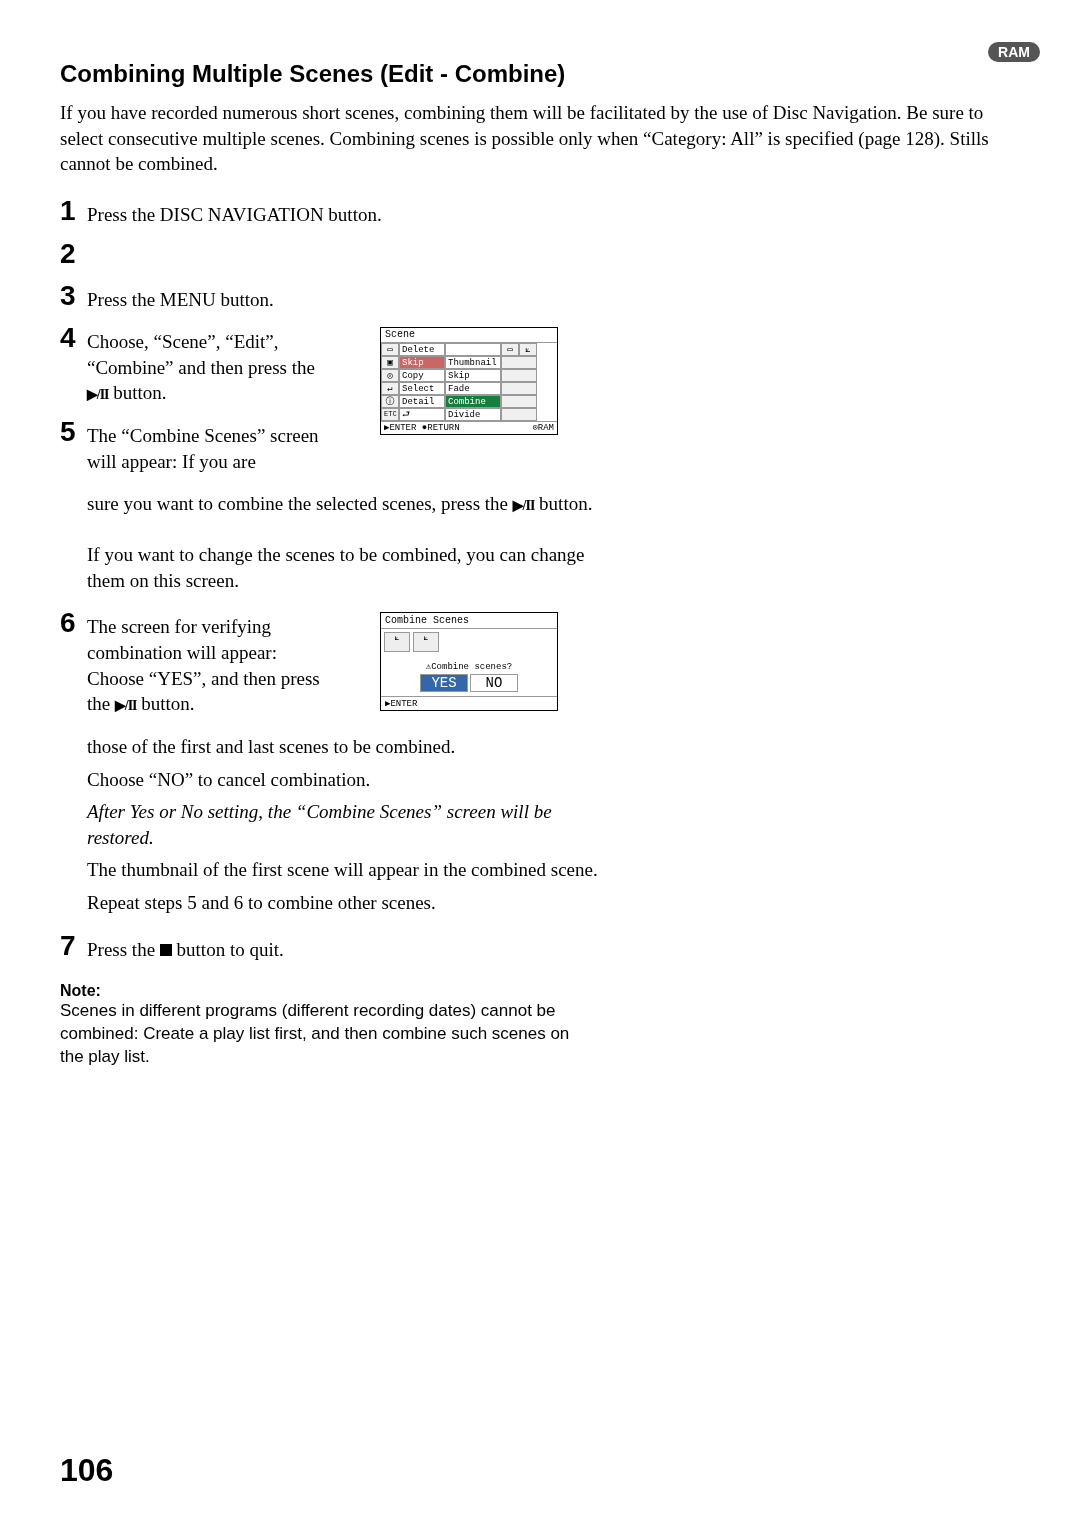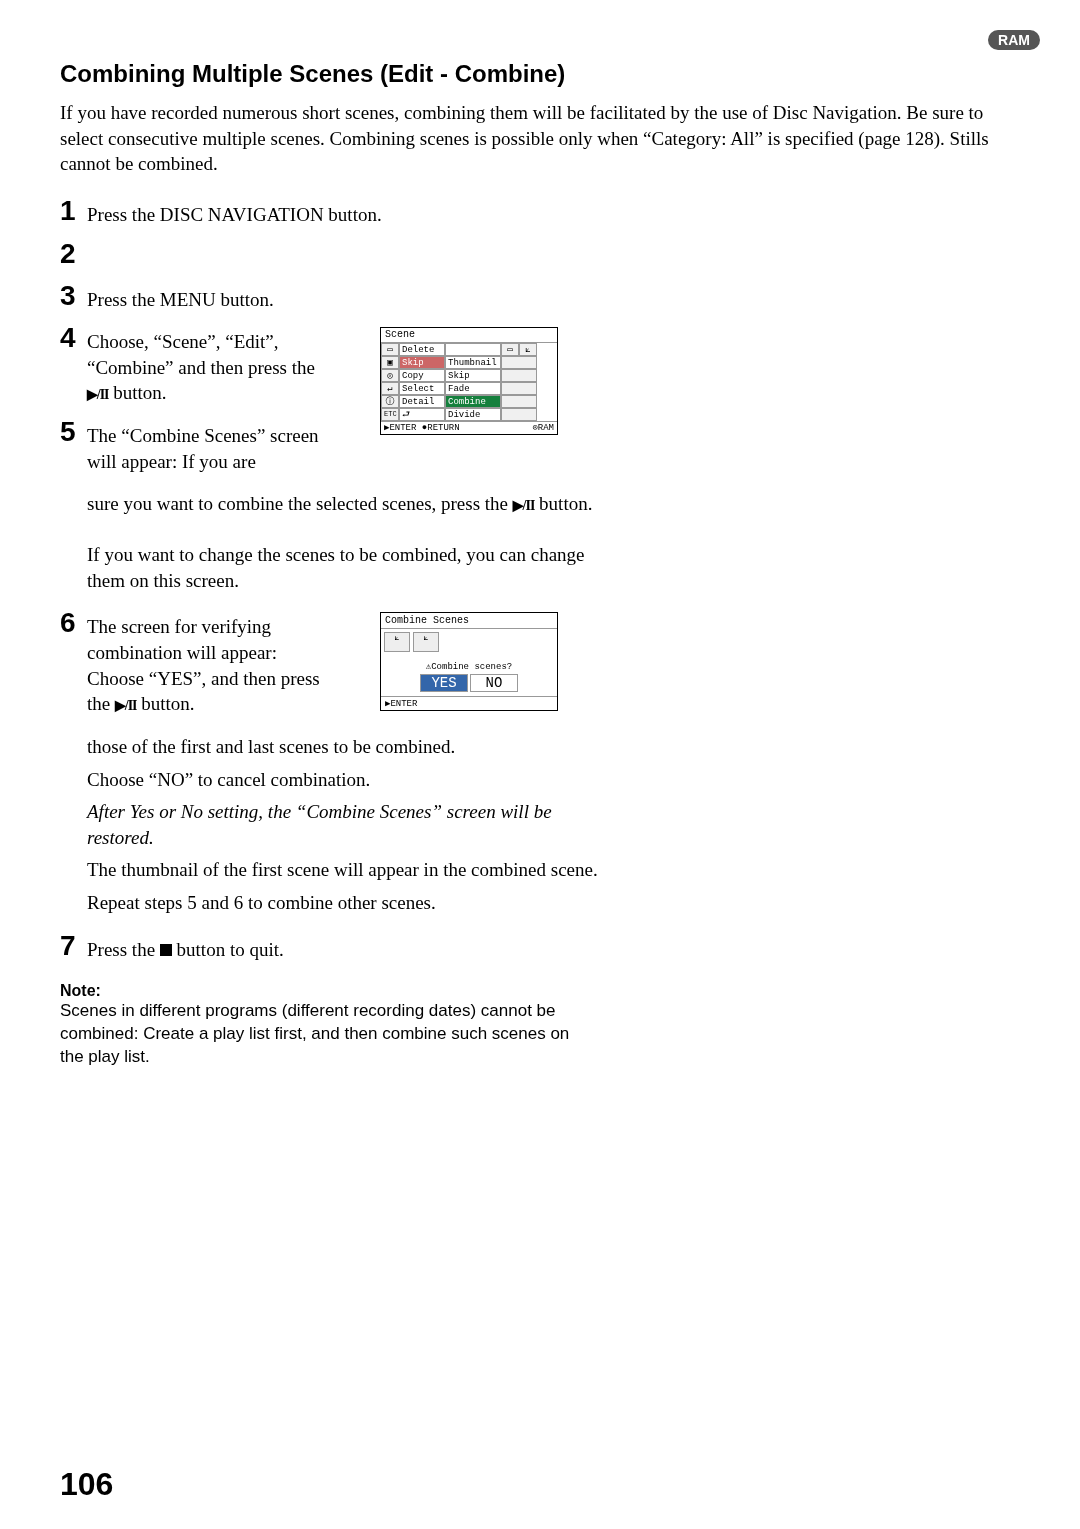--- a/index.html
+++ b/index.html
@@ -6,21 +6,21 @@
     body {
       font-family: "Times New Roman", serif;
       background: #fff;
       width: 1080px;
       height: 1529px;
       position: relative;
       padding: 30px 60px;
     }
     .ram-badge {
       position: absolute;
-      top: 30px;
+      top: 42px;
       right: 40px;
       background: #555;
       color: #fff;
       font-family: Arial, sans-serif;
       font-size: 14px;
       font-weight: bold;
       padding: 2px 10px;
       border-radius: 10px;
     }
     .title {
@@ -122,21 +122,21 @@
     .combine-thumbs .thumb { width:26px; height:20px; border:1px solid #999; background:#eee; font-size:8px; text-align:center;}
     .combine-prompt { text-align:center; font-size:9px; padding-top:6px;}
     .combine-btns { display:flex; justify-content:center; gap:2px; padding:2px 0 4px 0;}
     .combine-btns .btn { border:1px solid #999; width:48px; text-align:center; font-size:14px;}
     .combine-btns .yes { background:#36a; color:#fff;}
     .combine-footer { padding:1px 4px; border-top:1px solid #999; font-size:9px;}
     .note-label { font-family: Arial, sans-serif; font-weight: bold; font-size: 16px; margin-top: 20px;}
     .note-text { font-family: Arial, sans-serif; font-size: 17px; line-height: 1.35; max-width: 510px;}
     .page-number {
       position: absolute;
-      bottom: 26px;
+      bottom: 40px;
       left: 60px;
       font-family: Arial, sans-serif;
       font-weight: bold;
       font-size: 32px;
     }
   </style>
 </head>
 <body>
 
 <div class="ram-badge">RAM</div>

